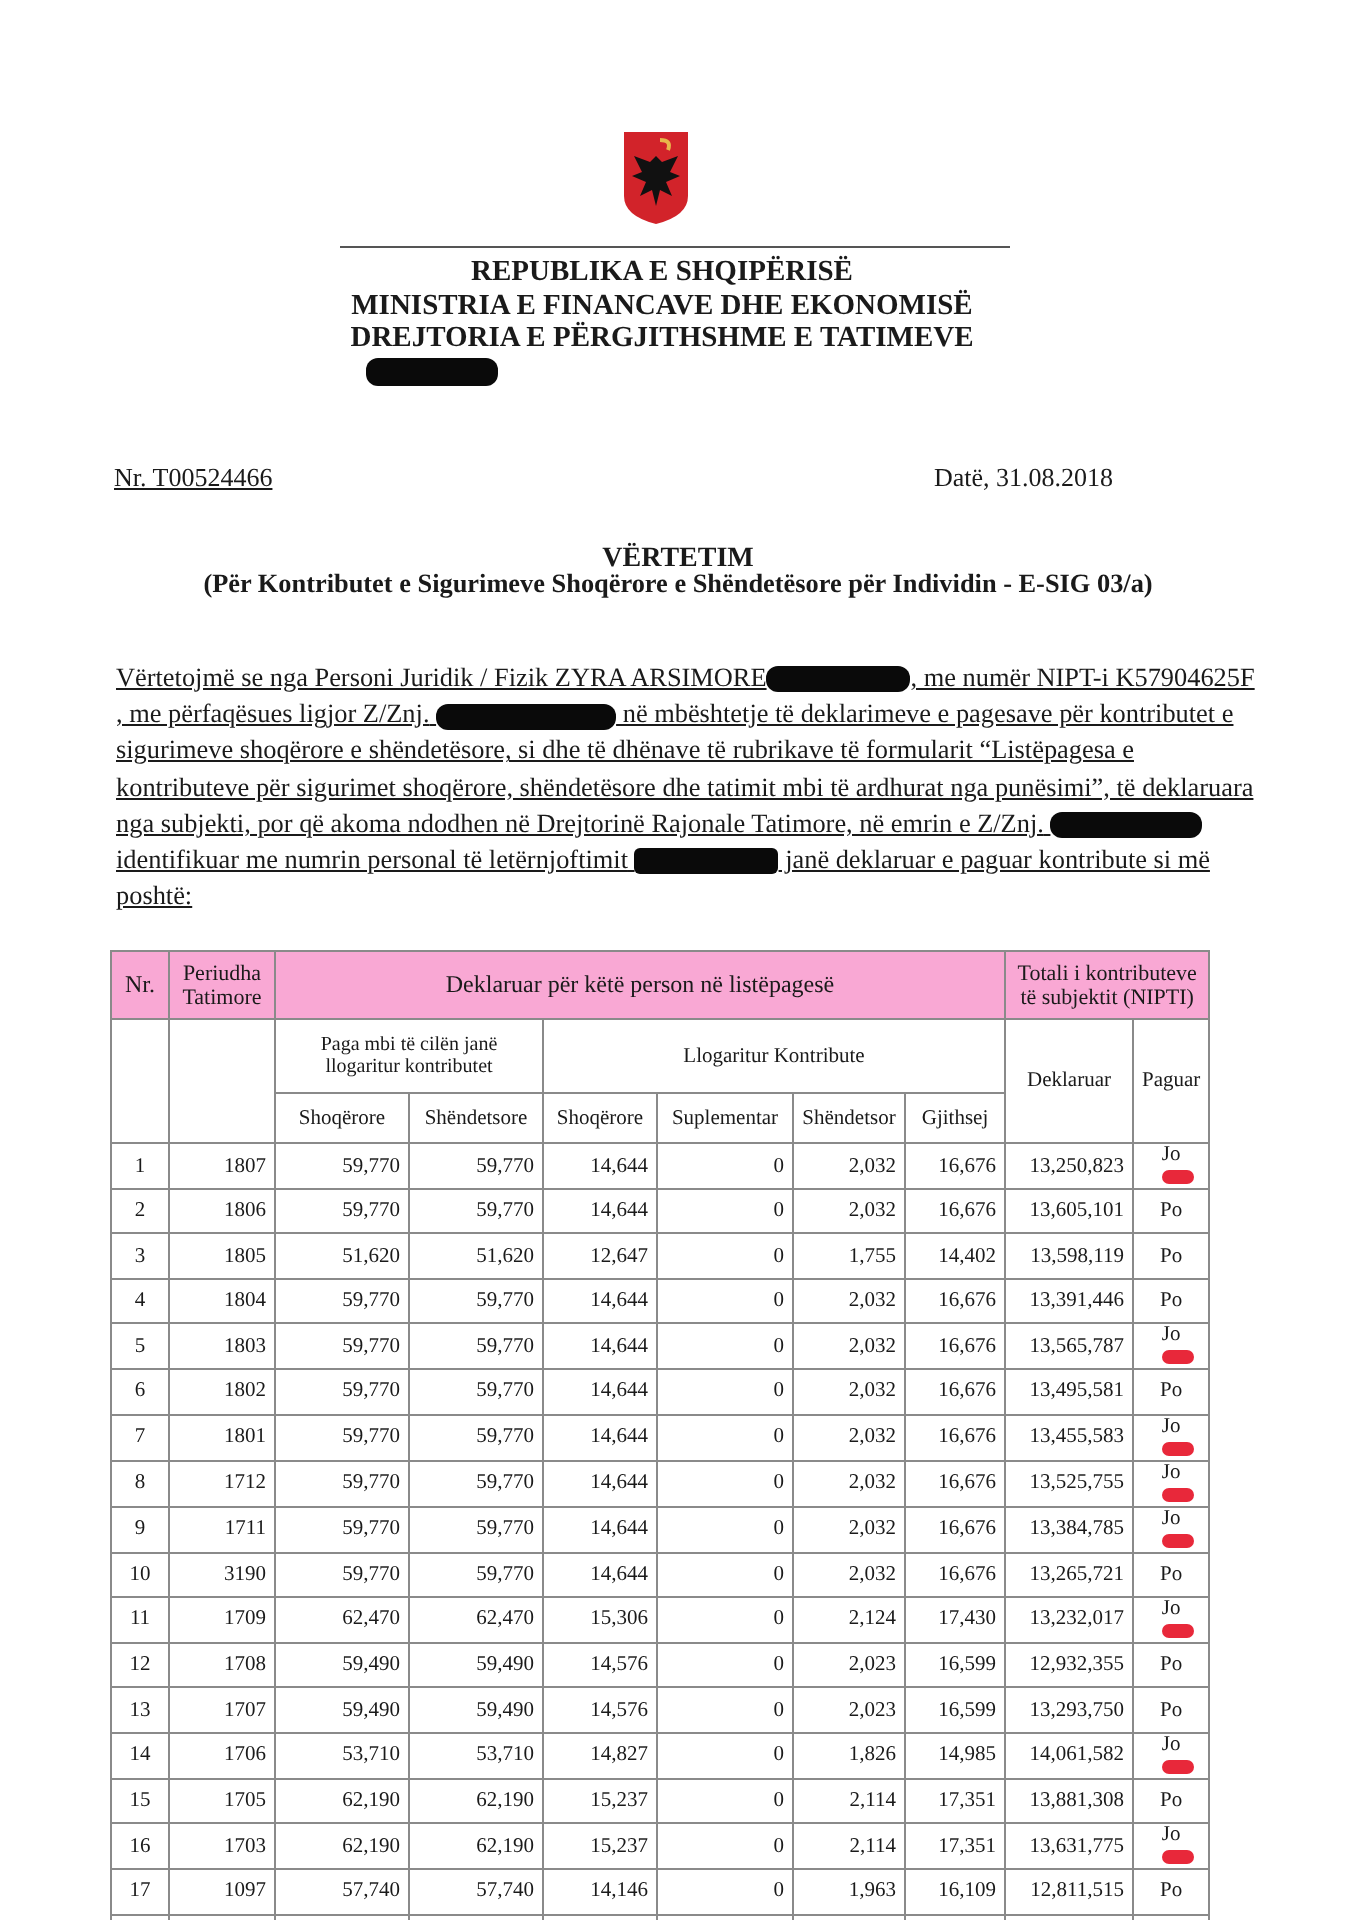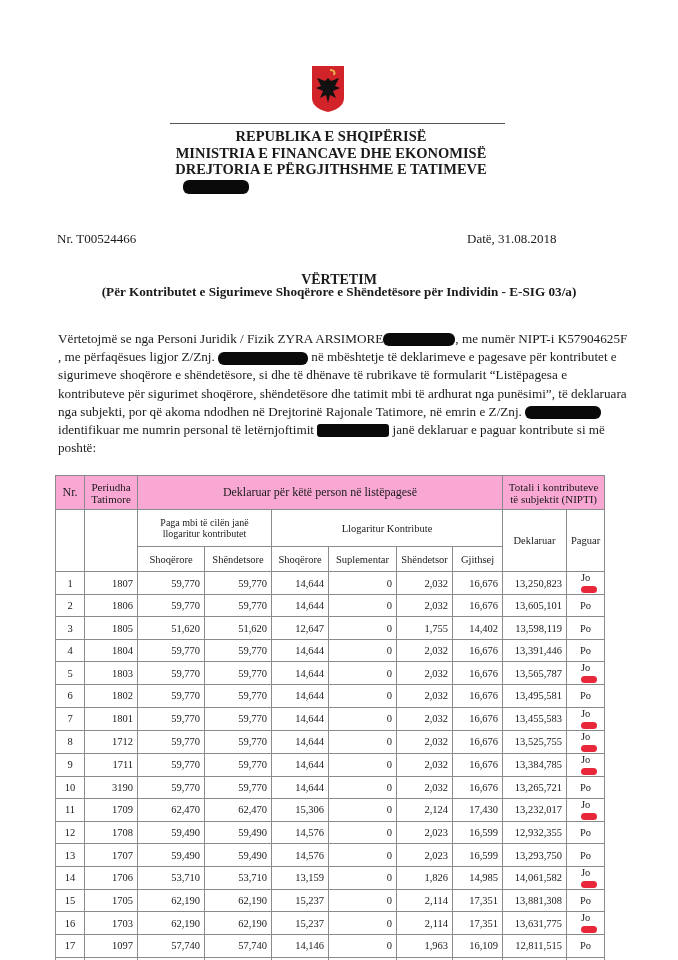--- a/index.html
+++ b/index.html
@@ -5,25 +5,25 @@
   html, body { margin:0; padding:0; background:#ffffff; }
   body { width:678px; height:960px; position:relative; overflow:hidden;
          font-family:"Liberation Serif", "DejaVu Serif", serif; color:#1a1a1a; }
   .emblem { position:absolute; left:310px; top:64px; width:36px; height:50px; }
   .rule { position:absolute; left:170px; top:123px; width:335px; border-top:1px solid #555; }
   .hdr { position:absolute; left:0; width:662px; text-align:center; font-size:14.5px; line-height:17px; }
   .hdr.b { font-weight:bold; }
   .h1 { top:128px; } .h2 { top:145px; } .h3 { top:161px; }
   .h4 { top:177px; font-weight:normal; text-align:left; left:183px; width:auto; }
   .redact { display:inline-block; background:#0a0a0a; border-radius:6px; vertical-align:middle; }
-  .nr { position:absolute; left:57px; top:231px; font-size:13px; }
+  .nr { position:absolute; left:57px; top:231px; font-size:13px;text-decoration:underline; }
   .date { position:absolute; left:467px; top:231px; font-size:13px; }
   .title { position:absolute; left:0; width:678px; top:272px; text-align:center; font-weight:bold; font-size:14px; }
   .subtitle { position:absolute; left:0; width:678px; top:284px; text-align:center; font-weight:bold; font-size:13.2px; }
-  .para { position:absolute; left:58px; top:330px; width:575px; font-size:13.2px; line-height:18.2px; }
+  .para { position:absolute; left:58px; top:330px; width:575px; font-size:13.2px; line-height:18.2px;text-decoration:underline; }
   .para p { margin:0; }
   table.t { position:absolute; left:55px; top:475px; border-collapse:collapse; font-size:10.5px; }
   table.t td, table.t th { border:1px solid #8a8a8a; padding:0 4px; font-weight:normal; }
   table.t th.g { background:#f9a8d4; }
   th.top { height:33px; font-size:12px; }
   th.mid { height:36px; text-align:center; }
   th.sub { height:24px; text-align:center; }
   td { height:21.4px; text-align:right; }
   td.c { text-align:center; }
   td.pay { text-align:center; position:relative; }
@@ -253,21 +253,21 @@
         <td>2,023</td>
         <td>16,599</td>
         <td>13,293,750</td>
         <td class="pay"><span>Po</span></td>
       </tr>
       <tr>
         <td class="c">14</td>
         <td>1706</td>
         <td>53,710</td>
         <td>53,710</td>
-        <td>13,159</td>
+        <td>14,827</td>
         <td>0</td>
         <td>1,826</td>
         <td>14,985</td>
         <td>14,061,582</td>
         <td class="pay"><span>Jo</span><span class="mark"></span></td>
       </tr>
       <tr>
         <td class="c">15</td>
         <td>1705</td>
         <td>62,190</td>

